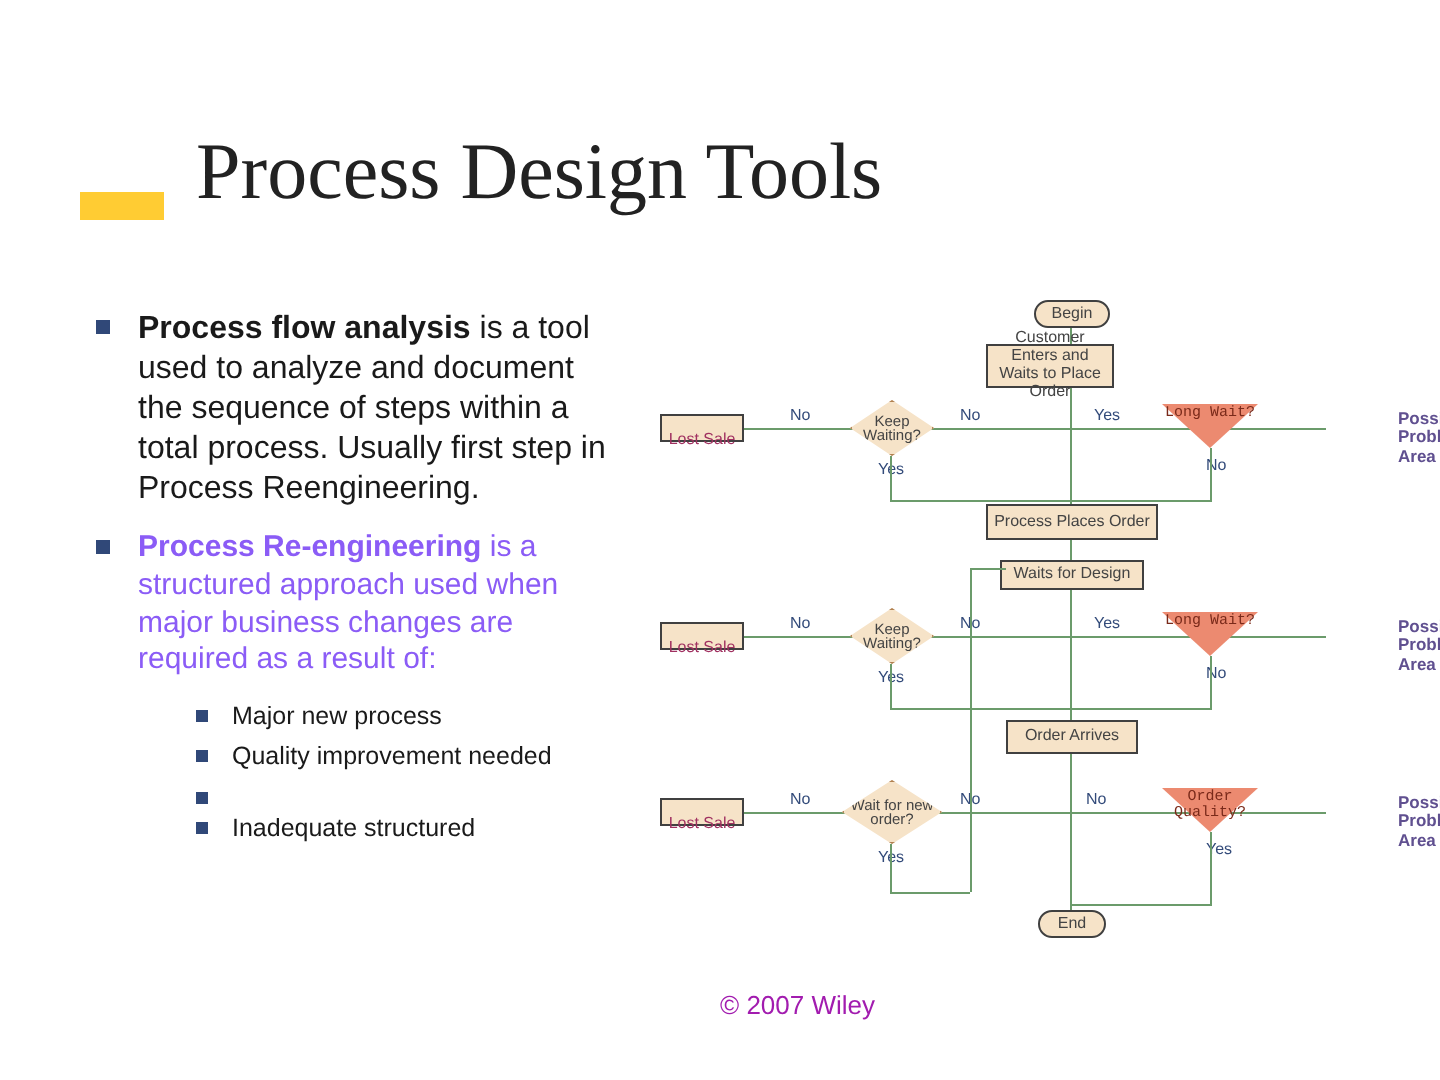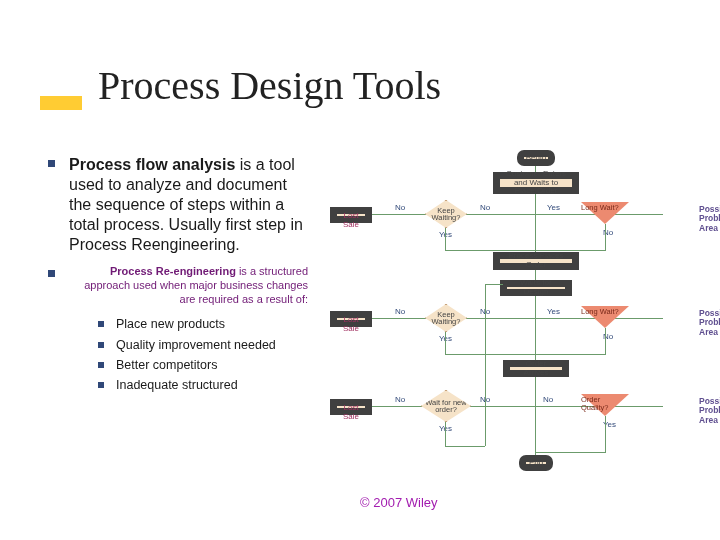--- a/index.html
+++ b/index.html
@@ -47,24 +47,23 @@
     flex-shrink: 0;
     margin-top: 5px;
     margin-right: 14px;
   }
   .btext {
     font-size: 16px;
     line-height: 1.25;
     color: #1a1a1a;
   }
   .btext-lg {
-    font-size: 11px;
+    font-size: 15px;
     line-height: 1.25;
-    color: #701a75;
-    text-align: right;
+    color: #8b5cf6;
   }
   .sublist {
     margin-left: 50px;
     margin-top: 8px;
   }
   .sub-item {
     display: flex;
     align-items: flex-start;
     margin-bottom: 4px;
   }
@@ -93,21 +92,21 @@
   .flow {
     position: absolute;
     top: 150px;
     left: 325px;
     width: 380px;
     height: 325px;
   }
   .fbox {
     position: absolute;
     background: #f6e3c8;
-    border: 7px solid #404040;
+    border: 1px solid #404040;
     font-size: 8px;
     color: #444;
     text-align: center;
     display: flex;
     align-items: center;
     justify-content: center;
     padding: 1px 3px;
     line-height: 1.1;
   }
   .fdiamond {
@@ -130,23 +129,24 @@
     position: absolute;
     width: 0; height: 0;
     border-left: 24px solid transparent;
     border-right: 24px solid transparent;
     border-top: 22px solid #ec8a70;
   }
   .ftri-label {
     position: absolute;
     font-size: 7.5px;
     color: #7a2a1a;
-    text-align: left;
+    text-align: center;
     width: 48px;
     line-height: 1;
+    font-family: Liberation Mono, monospace;
   }
   .flabel {
     position: absolute;
     font-size: 8px;
     color: #334b7a;
   }
   .fside {
     position: absolute;
     font-size: 8.5px;
     color: #605090;
@@ -177,46 +177,45 @@
   </div>
   <div class="bullet-item">
     <div class="bmark"></div>
     <div class="btext-lg">
       <b>Process Re-engineering</b><span> is a structured approach used when major business changes are required as a result of:</span>
     </div>
   </div>
   <div class="sublist">
     <div class="sub-item">
       <div class="sbmark"></div>
-      <div class="sbtext">Place new products</div>
+      <div class="sbtext">Major new process</div>
     </div>
     <div class="sub-item">
       <div class="sbmark"></div>
       <div class="sbtext">Quality improvement needed</div>
     </div>
     <div class="sub-item">
       <div class="sbmark"></div>
-      <div class="sbtext">Better competitors</div>
     </div>
     <div class="sub-item">
       <div class="sbmark"></div>
       <div class="sbtext">Inadequate structured</div>
     </div>
   </div>
 </div>
 
 <div class="copyright">© 2007 Wiley</div>
 
 <div class="flow">
 
   <div class="fline" style="left:210px; top:12px; width:1px; height:300px;"></div>
 
   <div class="fbox" style="left:192px; top:0; width:38px; height:14px; border-radius:7px;">Begin</div>
 
-  <div class="fbox" style="left:168px; top:22px; width:86px; height:22px;">Customer Enters and Waits to Place Order</div>
+  <div class="fbox" style="left:168px; top:22px; width:64px; height:22px;">Customer Enters and Waits to Place Order</div>
 
   <div class="fline" style="left:28px; top:64px; width:310px; height:1px;"></div>
   <div class="fbox" style="left:5px; top:57px; width:42px; height:14px;">
       <span class="fmagenta">Lost Sale</span>
     </div>
   <div class="flabel" style="left:70px; top:53px;">No</div>
   <div class="fdiamond" style="left:100px; top:50px;">Keep Waiting?</div>
   <div class="flabel" style="left:155px; top:53px;">No</div>
   <div class="flabel" style="left:222px; top:53px;">Yes</div>
   <div class="ftri" style="left:256px; top:52px;"></div>

